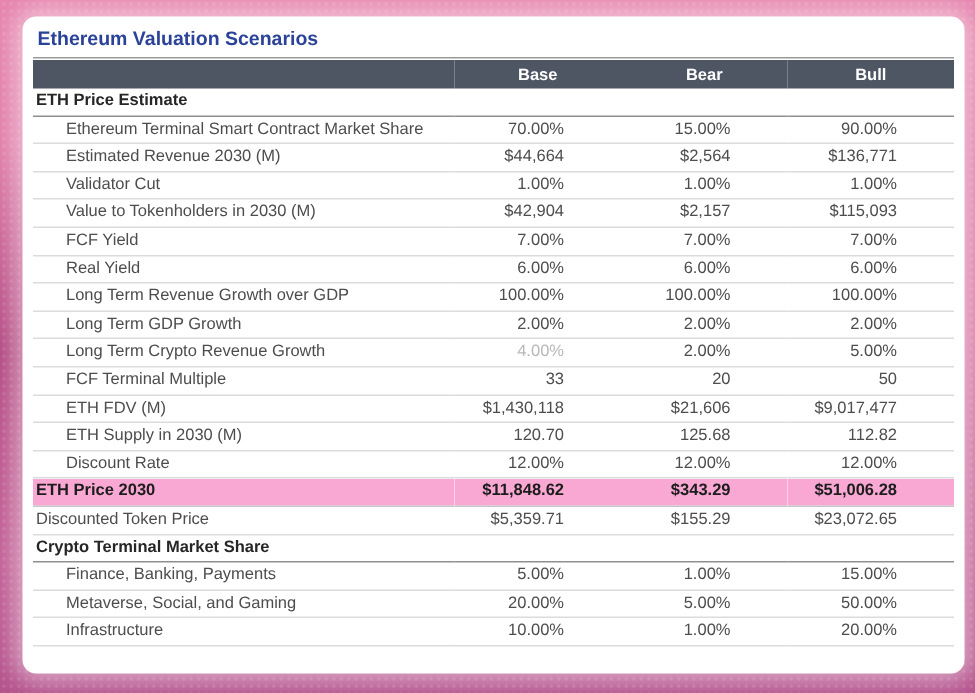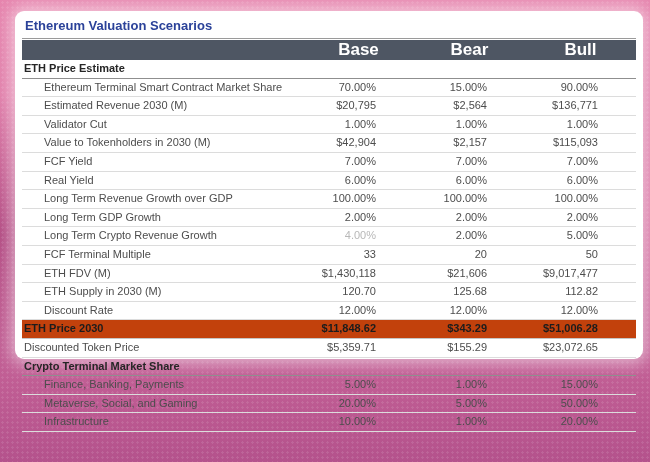--- a/index.html
+++ b/index.html
@@ -7,52 +7,52 @@
     width:650px;height:462px;overflow:hidden;
     font-family:"Liberation Sans","DejaVu Sans",sans-serif;
     background-image:
       radial-gradient(rgba(255,255,255,0.10) 1px, rgba(255,255,255,0) 1.3px),
       radial-gradient(260px 200px at 0px 235px, rgba(140,30,95,0.50), rgba(140,30,95,0) 70%),
       linear-gradient(180deg,#e685ae 0%,#da76a5 45%,#b4528c 100%);
     background-size:5px 5px,auto,auto;
     position:relative;
   }
   .card{
-    position:absolute;left:15px;top:11px;width:628px;height:348px;
+    position:absolute;left:15px;top:11px;width:628px;height:438px;
     background:#ffffff;border-radius:9px;
     box-shadow:0 0 16px 5px rgba(255,255,255,0.50);
     box-sizing:border-box;padding:0 7px;
   }
   .card-title{
     font-size:13px;font-weight:700;color:#2b4299;
     padding:7px 3px 5px 3px;line-height:15px;
     border-bottom:1px solid #9a9a9a;
   }
   table.valuation{
     width:614px;border-collapse:collapse;table-layout:fixed;
     font-size:11px;color:#4d4d4d;margin-top:1px;
   }
   col.c-label{width:281px;}
   col.c-val{width:111px;}
   thead th{
-    background:#4e5663;color:#ffffff;font-weight:700;font-size:17px;
+    background:#4e5663;color:#ffffff;font-weight:700;font-size:11px;
     height:19px;text-align:center;padding:0;
   }
   tbody td{
     height:17.6px;line-height:17.6px;padding:0;
     border-bottom:1px solid #dcdcdc;
     white-space:nowrap;overflow:hidden;
   }
   td.label-cell{text-align:left;padding-left:22px;}
   td.value-cell{text-align:right;padding-right:38px;}
   tr.row-section td{font-weight:700;color:#262626;border-bottom:1px solid #8f8f8f;}
   tr.row-section td.label-cell{padding-left:2px;margin-left:33px;}
   tr.row-flat td.label-cell{padding-left:2px;}
   tr.row-total td{
-    font-weight:700;color:#1c1c1c;background:#c2410c;
+    font-weight:700;color:#1c1c1c;background:#f9a8d4;
     border-top:1px solid #c6c6c6;border-bottom:1px solid #c6c6c6;
   }
   tr.row-total td.label-cell{padding-left:2px;}
   td.muted{color:#b8b8b8;}
 </style>
 </head>
 <body>
 
 <div class="card">
   <div class="card-title">Ethereum Valuation Scenarios</div>
@@ -79,21 +79,21 @@
           <td class="value-cell"></td>
         </tr>
         <tr class="row-data">
           <td class="label-cell">Ethereum Terminal Smart Contract Market Share</td>
           <td class="value-cell">70.00%</td>
           <td class="value-cell">15.00%</td>
           <td class="value-cell">90.00%</td>
         </tr>
         <tr class="row-data">
           <td class="label-cell">Estimated Revenue 2030 (M)</td>
-          <td class="value-cell">$20,795</td>
+          <td class="value-cell">$44,664</td>
           <td class="value-cell">$2,564</td>
           <td class="value-cell">$136,771</td>
         </tr>
         <tr class="row-data">
           <td class="label-cell">Validator Cut</td>
           <td class="value-cell">1.00%</td>
           <td class="value-cell">1.00%</td>
           <td class="value-cell">1.00%</td>
         </tr>
         <tr class="row-data">

